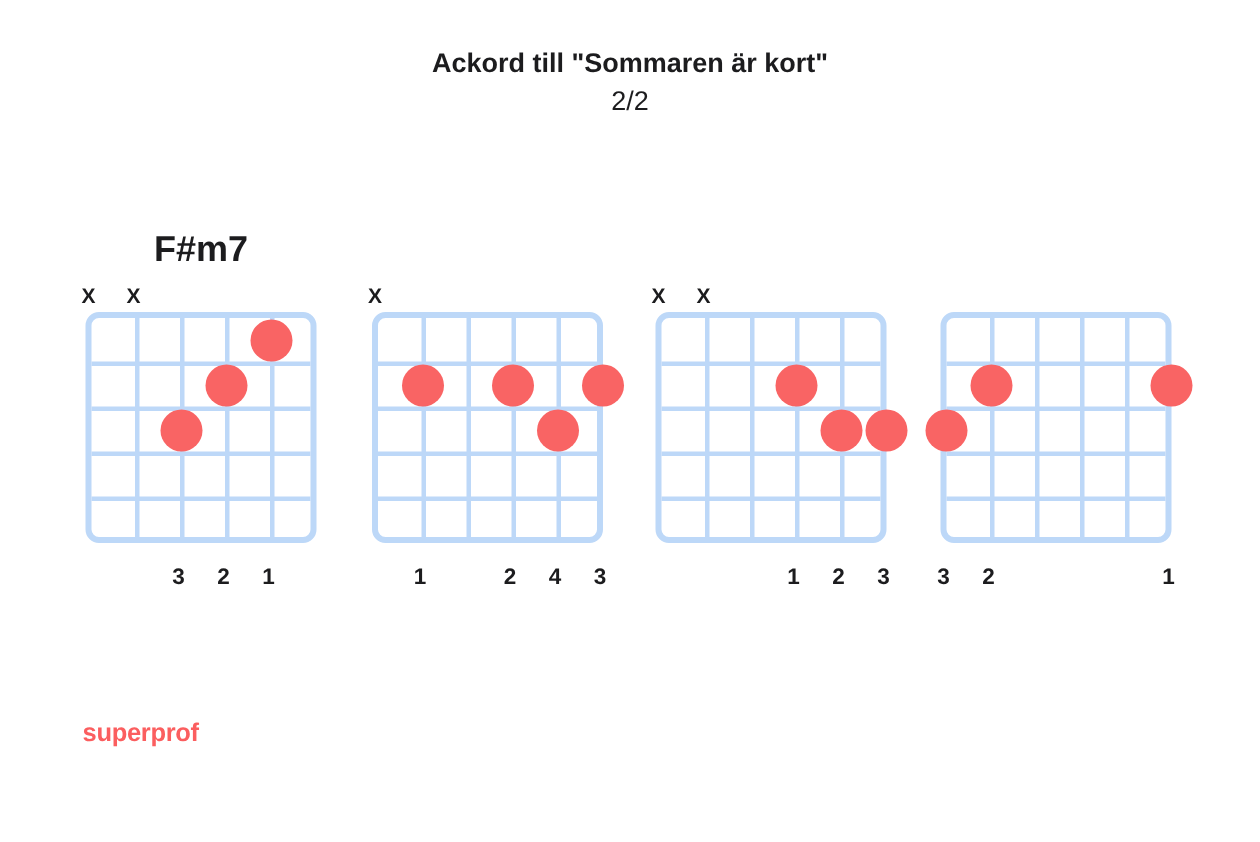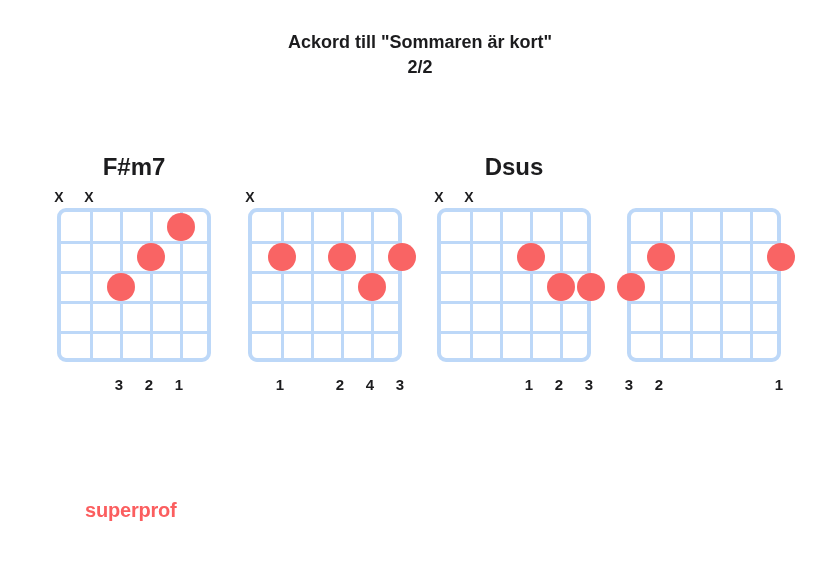--- a/index.html
+++ b/index.html
@@ -6,21 +6,21 @@
   html, body { background: #ffffff; }
   body {
     width: 840px; height: 561px;
     font-family: "Liberation Sans", "DejaVu Sans", sans-serif;
     position: relative; overflow: hidden;
   }
   .page { position: absolute; inset: 0; background: #ffffff; }
 
   .header { position: absolute; top: 30px; left: 0; width: 840px; text-align: center; }
   .title { font-size: 18px; font-weight: 700; color: #1c1c1e; line-height: 25px; }
-  .subtitle { font-size: 18px; font-weight: 700; color: #1c1c1e; line-height: 25px; }
+  .subtitle { font-size: 18px; font-weight: 400; color: #1c1c1e; line-height: 25px; }
 
   .chords-area { position: absolute; left: 0; top: 0; width: 840px; height: 561px; }
 
   .chord { position: absolute; top: 150px; width: 154px; height: 250px; }
   .chord-name {
     position: absolute; top: 0; left: -20px; width: 194px; height: 34px;
     line-height: 34px; text-align: center;
     font-size: 24px; font-weight: 700; color: #1c1c1e;
   }
   .muted-row, .finger-row { position: absolute; left: 0; width: 154px; height: 18px; }
@@ -37,24 +37,23 @@
   .grid {
     position: absolute; left: 0; top: 58px; width: 154px; height: 154px;
     border: 4px solid var(--grid-color); border-radius: 9px;
     background: #ffffff;
   }
   .string-line { position: absolute; top: 0; bottom: 0; width: 3px; background: var(--grid-color); }
   .fret-line { position: absolute; left: 0; right: 0; height: 3px; background: var(--grid-color); }
   .dot { position: absolute; width: 28px; height: 28px; border-radius: 50%; background: var(--dot-color); }
 
   .logo {
-    position: absolute; left: 55px; top: 499px;
-    font-size: 20px; font-weight: 700; letter-spacing: -0.2px;
+    position: absolute; left: 55px; top: 479px;
+    font-size: 17px; font-weight: 700; letter-spacing: -0.2px;
     color: var(--logo-color);
-    margin-left: 30px;
   }
 </style>
 </head>
 <body>
 
 <div class="page">
   <div class="header">
     <div class="title">Ackord till "Sommaren är kort"</div>
     <div class="subtitle">2/2</div>
   </div>
@@ -104,21 +103,20 @@
           <div class="dot" style="left: 136px; top: 31px;"></div>
         </div>
     <div class="finger-row">
           <span class="finger-number" style="left: 20px;">1</span>
           <span class="finger-number" style="left: 80px;">2</span>
           <span class="finger-number" style="left: 110px;">4</span>
           <span class="finger-number" style="left: 140px;">3</span>
         </div>
   </div>
       <div class="chord" style="left: 437px;">
-    <div class="chord-name">Dsus</div>
     <div class="muted-row">
           <span class="muted-marker" style="left: -10px;">X</span>
           <span class="muted-marker" style="left: 20px;">X</span>
         </div>
     <div class="grid">
           <div class="string-line" style="left: 28.5px;"></div>
           <div class="string-line" style="left: 58.5px;"></div>
           <div class="string-line" style="left: 88.5px;"></div>
           <div class="string-line" style="left: 118.5px;"></div>
           <div class="fret-line" style="top: 28.5px;"></div>

